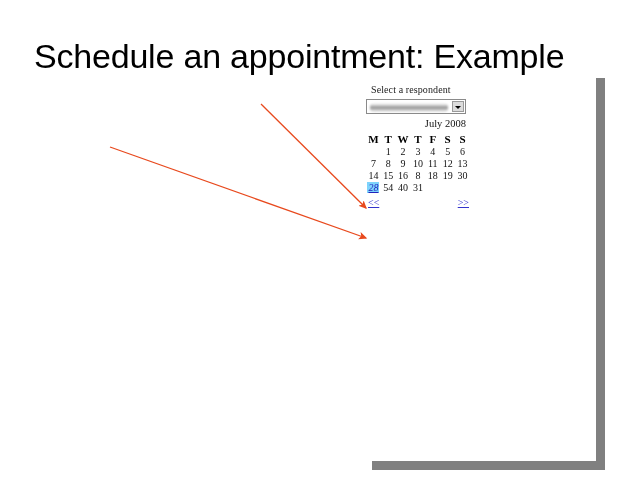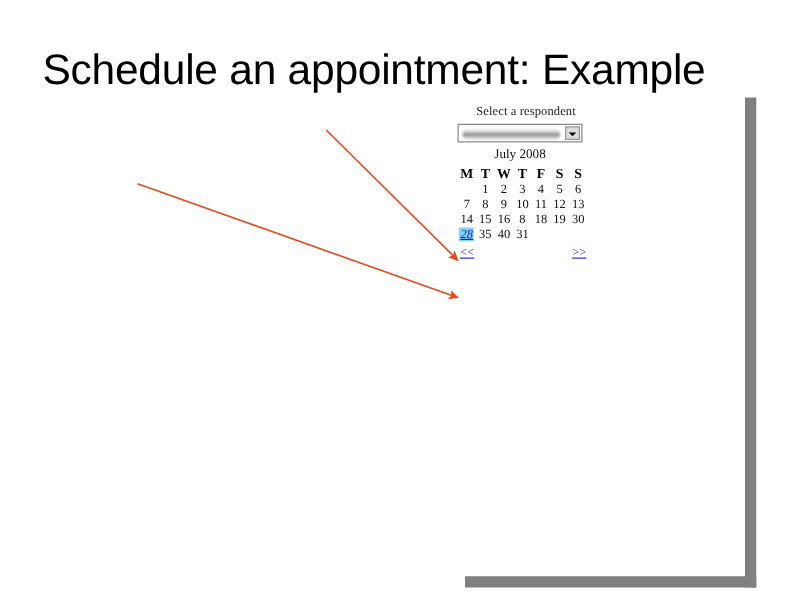--- a/index.html
+++ b/index.html
@@ -76,21 +76,21 @@
     position: absolute;
     left: 366px;
     top: 84px;
     width: 110px;
   }
   .respondent-label {
     font-family: "Liberation Serif", serif;
     font-size: 10px;
     color: #222222;
     text-align: left;
-    margin: 0 0 4px 15px;
+    margin: 0 0 4px 5px;
     letter-spacing: 0.1px;
   }
   .select-box {
     position: relative;
     width: 100px;
     height: 15px;
     border: 1px solid #8a8a8a;
     background: #ffffff;
     box-sizing: border-box;
     overflow: hidden;
@@ -129,21 +129,21 @@
     top: 4px;
     border-left: 3px solid transparent;
     border-right: 3px solid transparent;
     border-top: 3px solid #000000;
   }
 
   .month-label {
     font-family: "Liberation Serif", serif;
     font-size: 10.5px;
     color: #111111;
-    text-align: center;
+    text-align: right;
     width: 100px;
     margin-top: 4px;
   }
 
   table.calendar {
     border-collapse: collapse;
     margin-top: 3px;
     font-family: "Liberation Serif", serif;
     width: 104px;
   }
@@ -259,21 +259,21 @@
           <td>14</td>
           <td>15</td>
           <td>16</td>
           <td>8</td>
           <td>18</td>
           <td>19</td>
           <td>30</td>
         </tr>
         <tr>
           <td class="sel"><a href="#">28</a></td>
-          <td>35</td>
+          <td>54</td>
           <td>40</td>
           <td>31</td>
           <td></td>
           <td></td>
           <td></td>
         </tr>
       </tbody>
     </table>
 
     <div class="nav-row">

